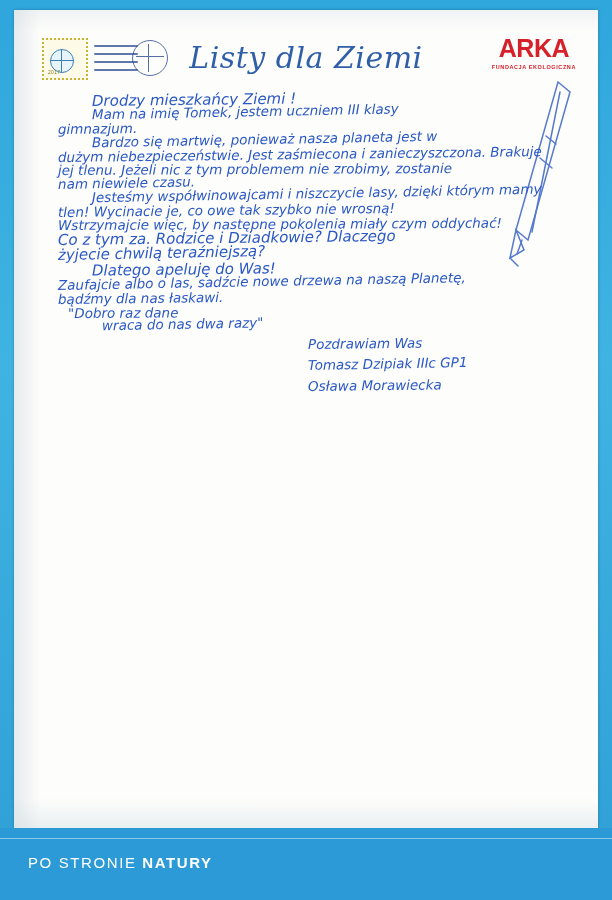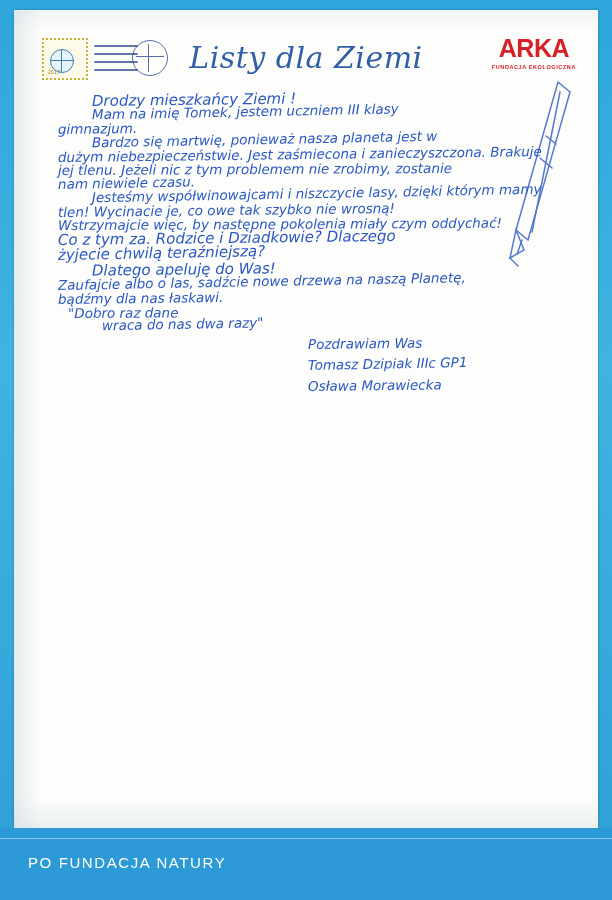--- a/index.html
+++ b/index.html
@@ -225,21 +225,21 @@
     background: rgba(255,255,255,.45);
   }
   #footer .tag {
     position: absolute;
     left: 28px;
     top: 26px;
     color: #ffffff;
     font-size: 15px;
     letter-spacing: 1.6px;
   }
-  #footer .tag b { font-weight: normal; }
+  #footer .tag b { font-weight: bold; }
 </style>
 </head>
 <body>
 
 <div id="page">
 
   <div id="sheet">
 
     <div class="stamp">
       <div class="globe"></div>
@@ -318,18 +318,18 @@
         <span class="line r2">Tomasz Dzipiak IIIc GP1</span>
         <span class="line r1">Osława Morawiecka</span>
       </p>
 
     </div>
   </div>
 
   <div id="footer">
     <div class="rule"></div>
     <div class="tag">
-      <span>PO FUNDACJA</span>
+      <span>PO STRONIE</span>
       <b>NATURY</b>
     </div>
   </div>
 
 </div>
 
 </body></html>

